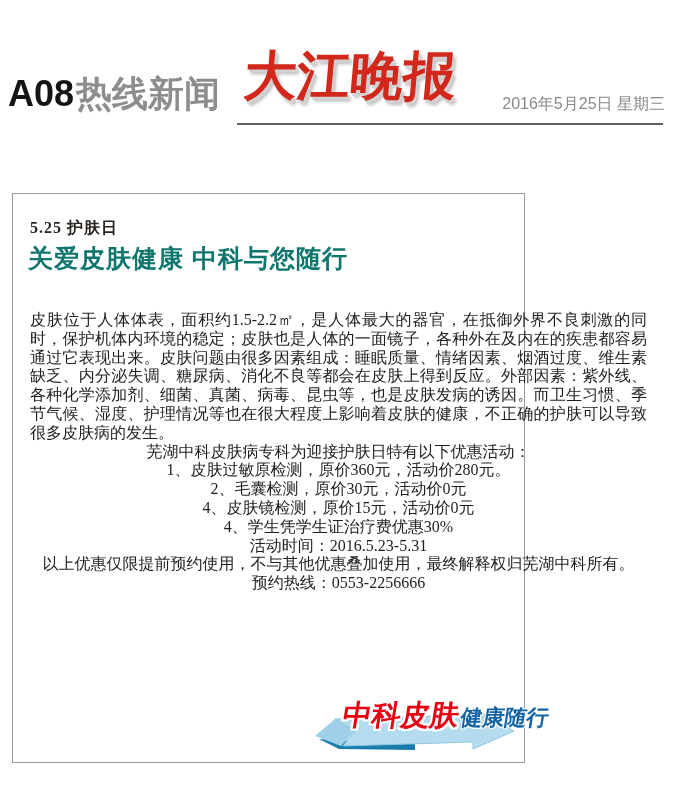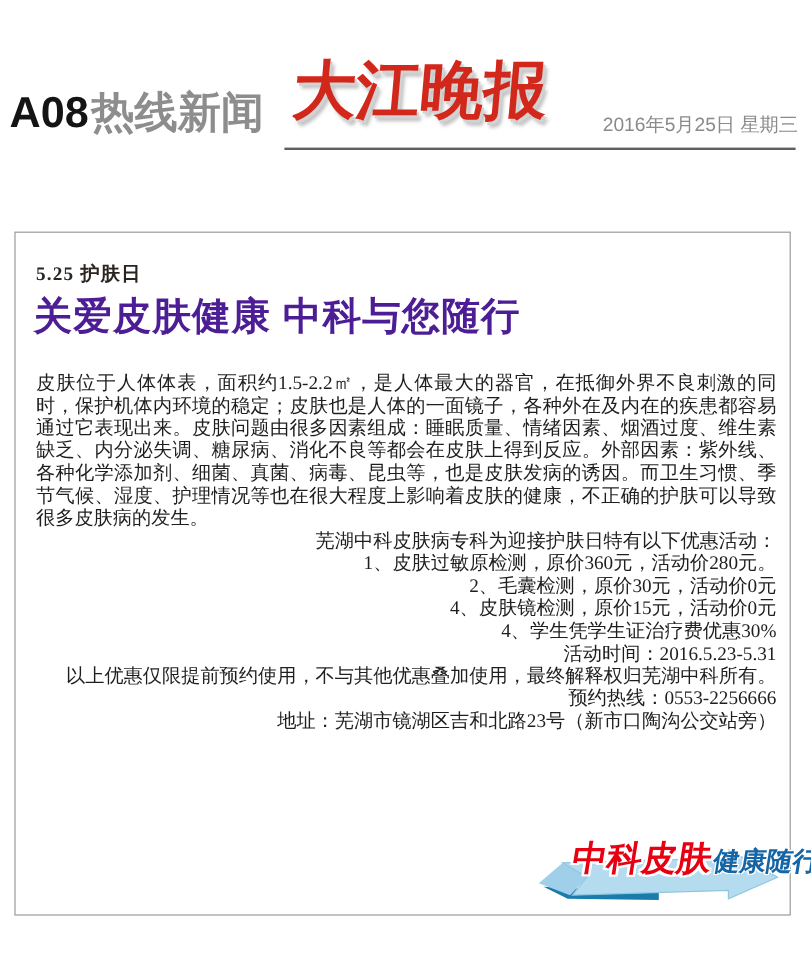--- a/index.html
+++ b/index.html
@@ -37,43 +37,43 @@
   }
 
   .header-rule {
     position:absolute; left:237px; top:123px;
     width:426px; height:2px; background:#5f5f5f;
   }
 
   
   .content-box {
     position:absolute; left:12px; top:193px;
-    width:647px; height:570px;
+    width:513px; height:570px;
     border:1px solid #9b9b9b; background:#fff;
   }
   .kicker {
     position:absolute; left:17px; top:24px;
     font-family:"Liberation Serif", serif;
     font-weight:bold; font-size:16px; color:#2b2520; letter-spacing:1px;
     white-space:nowrap;
   }
   .headline {
     position:absolute; left:15px; top:48px;
     font-family:"Liberation Sans", sans-serif;
-    font-size:32px; font-weight:bold; color:#4c1d95; letter-spacing:1px;
+    font-size:25px; font-weight:bold; color:#0f766e; letter-spacing:1px;
     white-space:nowrap;
   }
   .body-text {
     position:absolute; left:17px; top:117px; width:617px;
     font-family:"Liberation Serif", serif;
     font-size:16px; line-height:18.8px; color:#1e1e1e;
   }
   .para { text-align:justify; }
   .para-indent { text-indent:2em; }
-  .line { text-align:right; }
+  .line { text-align:center; }
 
   
   .badge { position:absolute; right:9px; top:498px; width:202px; height:56px; }
   .badge-art { position:absolute; left:0; top:16px; width:202px; height:42px; }
   .badge-text {
     position:absolute; left:30px; top:4px; white-space:nowrap;
     transform:skewX(-9deg);
     font-family:"Liberation Sans", sans-serif; font-weight:bold;
   }
   .badge-brand {
@@ -109,21 +109,20 @@
     <div class="body-text">
       <div class="para">皮肤位于人体体表，面积约1.5-2.2㎡，是人体最大的器官，在抵御外界不良刺激的同时，保护机体内环境的稳定；皮肤也是人体的一面镜子，各种外在及内在的疾患都容易通过它表现出来。皮肤问题由很多因素组成：睡眠质量、情绪因素、烟酒过度、维生素缺乏、内分泌失调、糖尿病、消化不良等都会在皮肤上得到反应。外部因素：紫外线、各种化学添加剂、细菌、真菌、病毒、昆虫等，也是皮肤发病的诱因。而卫生习惯、季节气候、湿度、护理情况等也在很大程度上影响着皮肤的健康，不正确的护肤可以导致很多皮肤病的发生。</div>
       <div class="line">芜湖中科皮肤病专科为迎接护肤日特有以下优惠活动：</div>
       <div class="line">1、皮肤过敏原检测，原价360元，活动价280元。</div>
       <div class="line">2、毛囊检测，原价30元，活动价0元</div>
       <div class="line">4、皮肤镜检测，原价15元，活动价0元</div>
       <div class="line">4、学生凭学生证治疗费优惠30%</div>
       <div class="line">活动时间：2016.5.23-5.31</div>
       <div class="line">以上优惠仅限提前预约使用，不与其他优惠叠加使用，最终解释权归芜湖中科所有。</div>
       <div class="line">预约热线：0553-2256666</div>
-      <div class="line">地址：芜湖市镜湖区吉和北路23号（新市口陶沟公交站旁）</div>
     </div>
 
     <div class="badge">
       <svg class="badge-art" viewBox="0 0 202 42" xmlns="http://www.w3.org/2000/svg">
 
         <polygon points="6,31 102,36 102,42 26,41" fill="#1a7cab"></polygon>
 
         <polygon points="2,28 22,11 42,23 28,38" fill="#a0d0e9"></polygon>
 
         <polygon points="22,11 160,7 160,0 201,23 160,41 160,34 30,38 42,23" fill="#b5dbee" stroke="#8fc6e2" stroke-width="1"></polygon>

